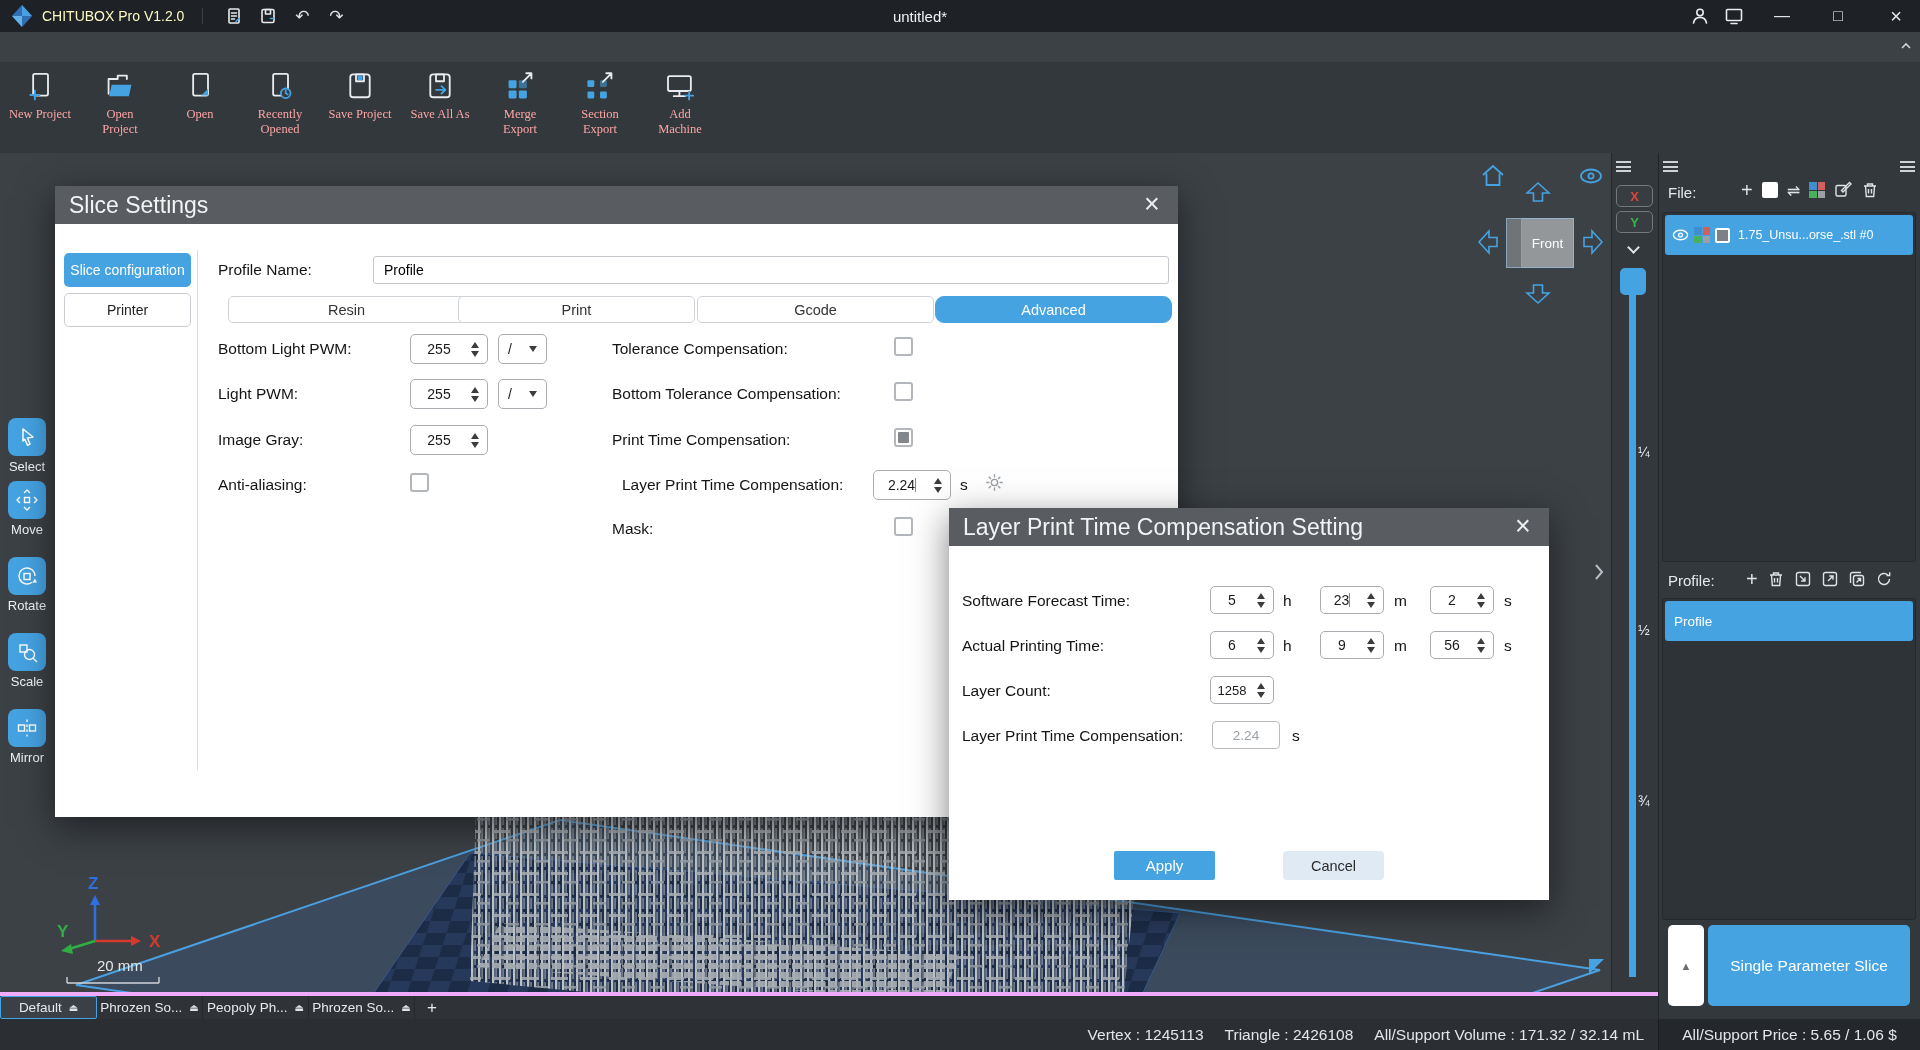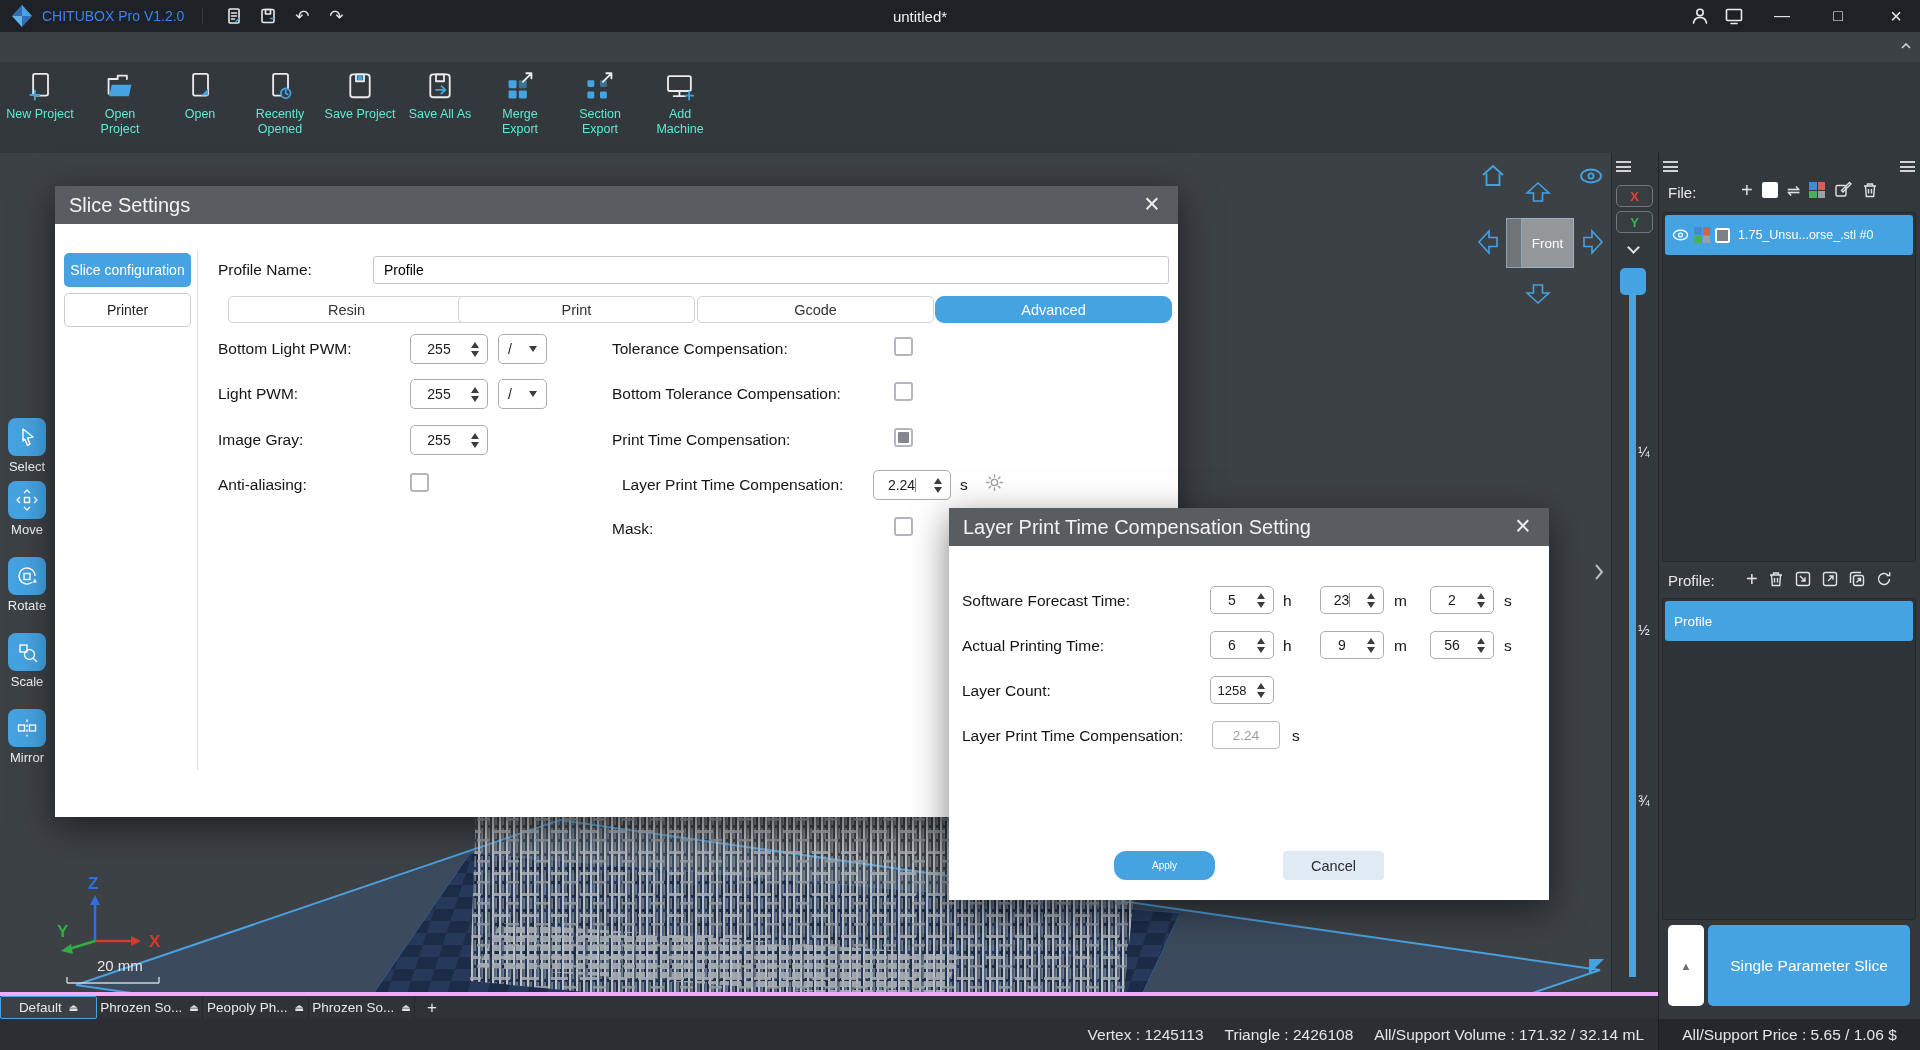--- a/index.html
+++ b/index.html
@@ -4,35 +4,35 @@
 <style>
   * { margin:0; padding:0; box-sizing:border-box; }
   html,body { background:#000; }
   body { font-family:"Liberation Sans","DejaVu Sans",sans-serif; }
   .app { position:relative; width:1920px; height:1050px; background:#3c4146; overflow:hidden; }
   .abs { position:absolute; }
 
   
   .titlebar { position:absolute; left:0; top:0; width:1920px; height:32px; background:#1e2226; display:flex; align-items:center; color:#e8eaec; }
   .logo { width:24px; height:24px; margin:0 8px 0 10px; }
-  .app-title { font-size:14px; color:#3b82f6; }
+  .app-title { font-size:14px; color:#fef9c3; }
   .tb-sep { width:1px; height:16px; background:#3a3f44; margin:0 14px 0 18px; }
   .tb-ic { width:34px; height:24px; display:flex; align-items:center; justify-content:center; color:#dfe3e6; font-size:17px; }
   .doc-title { position:absolute; left:860px; top:0; width:120px; height:32px; display:flex; align-items:center; justify-content:center; font-size:15px; color:#f0f2f4; }
   .win-ic { position:absolute; top:0; height:32px; width:44px; display:flex; align-items:center; justify-content:center; color:#e8eaec; font-size:16px; }
 
   
   .menubar { position:absolute; left:0; top:32px; width:1920px; height:30px; background:#2b3035; border-bottom:1px solid #45a3e2; display:flex; }
   .menu-tab { width:120px; height:30px; display:flex; align-items:center; justify-content:center; font-size:15px; color:#dfe3e6; }
   .menu-tab.active { background:#33383d; border:1px solid #45a3e2; border-bottom:1px solid #33383d; border-radius:3px 3px 0 0; color:#fff; }
 
   
   .ribbon { position:absolute; left:0; top:62px; width:1920px; height:91px; background:#33383d; display:flex; }
   .rb-item { width:80px; padding-top:8px; display:flex; flex-direction:column; align-items:center; }
-  .rb-label { margin-top:3px; font-size:12.5px; line-height:1.2; color:#5eead4; text-align:center; white-space:pre-line; }
+  .rb-label { margin-top:3px; font-size:12.5px; line-height:1.2; color:#fca5a5; text-align:center; white-space:pre-line;font-family:Liberation Serif, serif; }
   svg.ic { stroke:#e9ebee; fill:none; stroke-width:1.6; stroke-linecap:round; stroke-linejoin:round; }
   svg.ic .b { stroke:#45a3e2; }
   svg.ic .bf { fill:#45a3e2; stroke:none; }
 
   
   .viewport { position:absolute; left:0; top:153px; width:1612px; height:839px; background:#3c4146; overflow:hidden; }
   .axis-label { font-weight:bold; font-size:17px; font-family:"Liberation Sans",sans-serif; }
   .scalebar-text { font-size:15px; fill:#e4e7ea; font-family:"Liberation Sans",sans-serif; }
 
   
@@ -41,33 +41,33 @@
   .cube-front { flex:1; background:#94979a; border:1px solid rgba(150,190,225,.65); border-left:none; display:flex; align-items:center; justify-content:center; color:#fff; font-size:13.5px; }
   .nav-arrow { position:absolute; width:26px; height:22px; }
 
   
   .tool { position:absolute; left:8px; width:38px; height:38px; background:#45a3e2; border-radius:8px; display:flex; align-items:center; justify-content:center; }
   .tool-label { position:absolute; left:0; width:54px; text-align:center; font-size:13px; color:#eef1f3; }
 
   
   .dialog { position:absolute; background:#fff; box-shadow:0 10px 34px rgba(0,0,0,.5); }
   .dlg-titlebar { position:absolute; left:0; top:0; width:100%; height:38px; background:#595d61; display:flex; align-items:center; }
-  .dlg-title { margin-left:14px; font-size:20px; color:#f2f3f4; }
+  .dlg-title { margin-left:14px; font-size:23px; color:#f2f3f4; }
   .dlg-close { position:absolute; right:10px; top:2px; width:32px; height:32px; display:flex; align-items:center; justify-content:center; color:#eceeef; font-size:27px; font-weight:300; }
   .lbl { position:absolute; font-size:15.5px; color:#141414; white-space:nowrap; }
   .spin { position:absolute; height:30px; background:#fff; border:1px solid #a9adb2; border-radius:5px; display:flex; align-items:center; }
   .spin-val { flex:1; text-align:center; font-size:14px; color:#1a1a1a; }
   .spin-arrows { width:15px; margin-right:5px; display:flex; flex-direction:column; align-items:center; gap:3px; }
   .tri-up { width:0; height:0; border-left:4.5px solid transparent; border-right:4.5px solid transparent; border-bottom:6px solid #3c3c3c; }
   .tri-dn { width:0; height:0; border-left:4.5px solid transparent; border-right:4.5px solid transparent; border-top:6px solid #3c3c3c; }
   .caret { display:inline-block; width:1px; height:14px; background:#8a8a8a; vertical-align:-2px; }
   .frac-dd { position:absolute; width:49px; height:30px; background:#fff; border:1px solid #a9adb2; border-radius:5px; display:flex; align-items:center; justify-content:space-between; padding:0 9px; font-size:14px; color:#1a1a1a; }
   .cb { position:absolute; width:19px; height:19px; background:#fff; border:2px solid #b3b7bb; border-radius:3px; }
   .cb.partial::after { content:""; position:absolute; inset:2px; background:#83878b; border-radius:1px; }
-  .btn-blue { background:#45a3e2; color:#fff; border-radius:12px; display:flex; align-items:center; justify-content:center; font-size:10px; }
+  .btn-blue { background:#45a3e2; color:#fff; border-radius:2px; display:flex; align-items:center; justify-content:center; font-size:15px; }
   .btn-light { background:#dfeaf5; color:#2b2b2b; border-radius:4px; display:flex; align-items:center; justify-content:center; font-size:14.5px; }
   .tab-btn { position:absolute; top:110px; width:237px; height:27px; background:#fff; border:1px solid #cfd3d7; border-radius:5px; display:flex; align-items:center; justify-content:center; font-size:14.5px; color:#333; }
   .tab-btn.active { background:#45a3e2; border-color:#45a3e2; color:#fff; }
   .nav-btn { position:absolute; left:9px; width:127px; height:34px; border-radius:5px; display:flex; align-items:center; justify-content:center; font-size:14px; }
   .nav-btn.active { background:#45a3e2; color:#fff; }
   .nav-btn.idle { background:#fff; border:1px solid #c8ccd0; color:#222; }
 
   
   .hamb { position:absolute; width:15px; height:11px; background:repeating-linear-gradient(#cfd3d7 0 2px, transparent 2px 4.5px); }
   .axisbtn { position:absolute; left:1616px; width:37px; height:22px; border:1px solid #73787c; border-radius:5px; display:flex; align-items:center; justify-content:center; font-weight:bold; font-size:13px; background:#383d42; }

